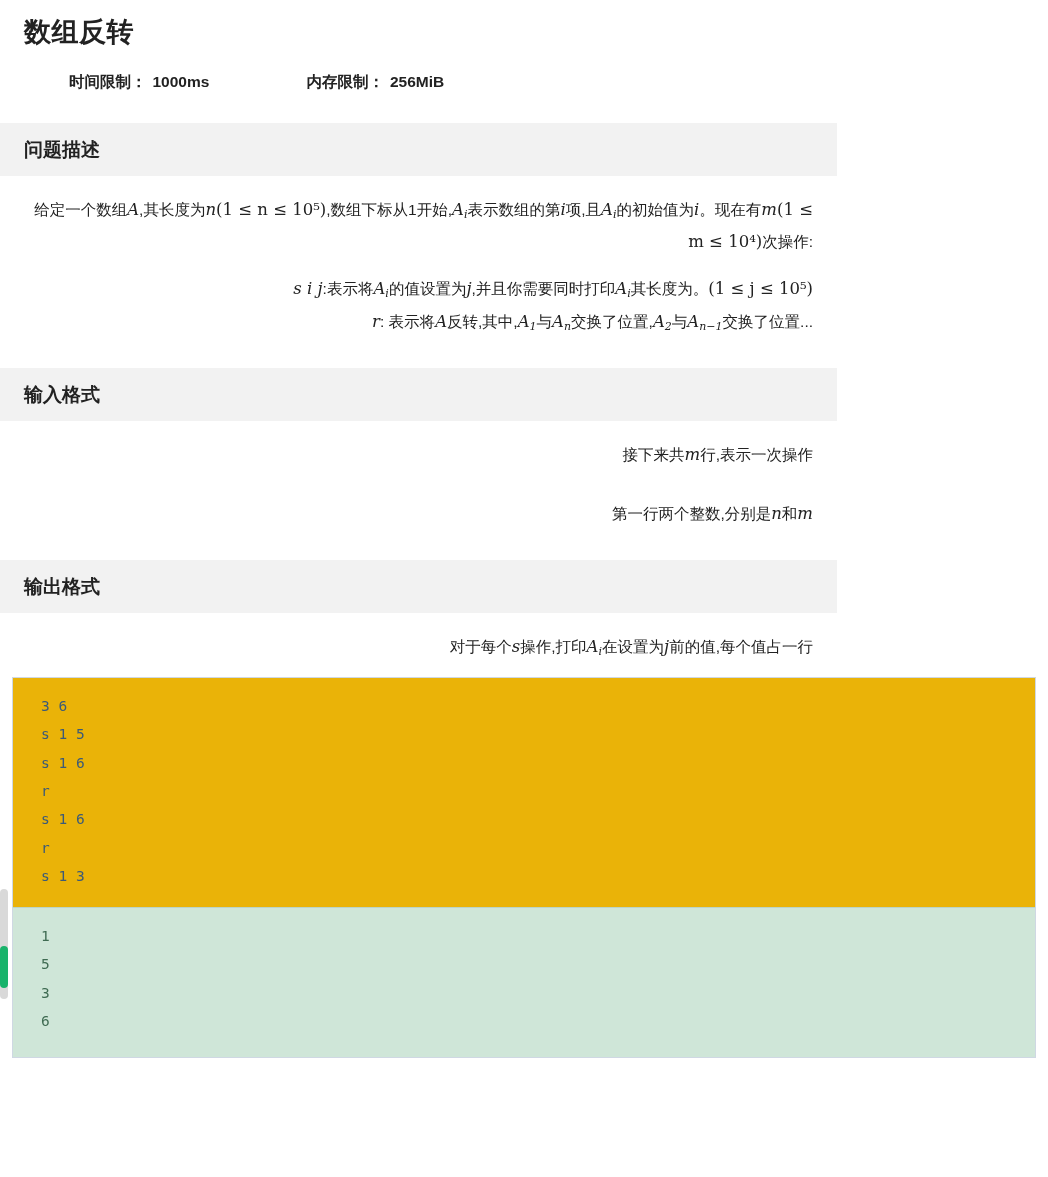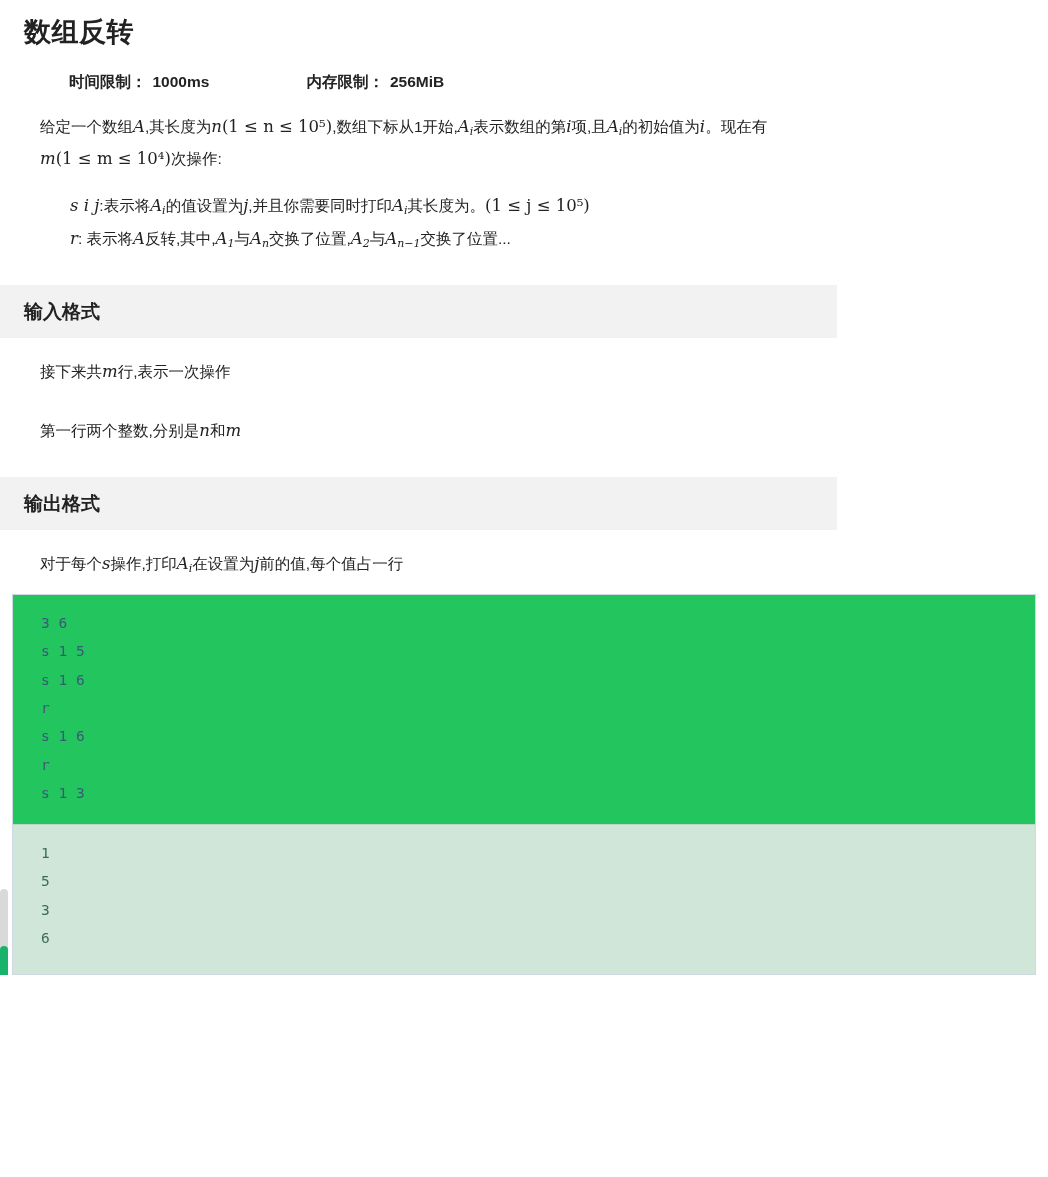--- a/index.html
+++ b/index.html
@@ -48,24 +48,25 @@
     width: 52px;
   }
   .section-head {
     background: #f2f2f2;
     margin-top: 30px;
     padding: 14px 24px 13px 24px;
     font-size: 19px;
     font-weight: bold;
   }
   .body-text {
-    padding: 0 40px;
+    padding: 0 24px;
     margin-top: 18px;
     line-height: 1.95;
     font-size: 15.5px;
+    text-align: right;
   }
   .body-text p { margin: 0 0 0 0; }
   .body-text p + p { margin-top: 26px; }
   .ops {
     margin: 14px 0 0 0;
     padding-left: 30px;
     line-height: 2.0;
   }
   
   .m {
@@ -90,21 +91,21 @@
   }
   .sample-in, .sample-out {
     font-family: "DejaVu Sans Mono", "Liberation Mono", monospace;
     font-size: 14.5px;
     color: #3b5a78;
     line-height: 1.96;
     padding: 14px 28px 16px 28px;
     white-space: pre;
   }
   .sample-in {
-    background: #22c55e;
+    background: #eab308;
   }
   .sample-out {
     background: #cfe6d8;
     color: #3f6b52;
     border-top: 1px solid #bcd4c6;
     padding-bottom: 22px;
   }
   
   .scroll-rail {
     position: absolute;
@@ -138,20 +139,21 @@
 
     <div class="limits">
       <span class="lbl">时间限制：</span>
       <span class="val">1000ms</span>
       <span class="gap"></span>
       <span class="lbl">内存限制：</span>
       <span class="val">256MiB</span>
     </div>
   </div>
 
+  <div class="section-head">问题描述</div>
 
   <div class="body-text">
     <p><span>给定一个数组</span><span class="m">A</span><span>,其长度为</span><span class="m">n</span><span class="ineq">(1 ≤ n ≤ 10⁵)</span><span>,数组下标从1开始,</span><span class="m"><span>A</span><sub>i</sub></span><span>表示数组的第</span><span class="m">i</span><span>项,且</span><span class="m">A<sub>i</sub></span><span>的初始值为</span><span class="m">i</span><span>。现在有</span><span class="m">m</span><span class="ineq">(1 ≤ m ≤ 10⁴)</span><span>次操作:</span></p>
 
     <div class="ops">
       <div><span class="m">s i j</span><span>:表示将</span><span class="m">A<sub>i</sub></span><span>的值设置为</span><span class="m">j</span><span>,并且你需要同时打印</span><span class="m">A<sub>i</sub></span><span>其长度为。</span><span class="ineq">(1 ≤ j ≤ 10⁵)</span></div>
       <div><span class="m">r</span><span>: 表示将</span><span class="m">A</span><span>反转,其中,</span><span class="m">A<sub>1</sub></span><span>与</span><span class="m">A<sub>n</sub></span><span>交换了位置,</span><span class="m">A<sub>2</sub></span><span>与</span><span class="m">A<sub>n−1</sub></span><span>交换了位置...</span></div>
     </div>
   </div>
 

